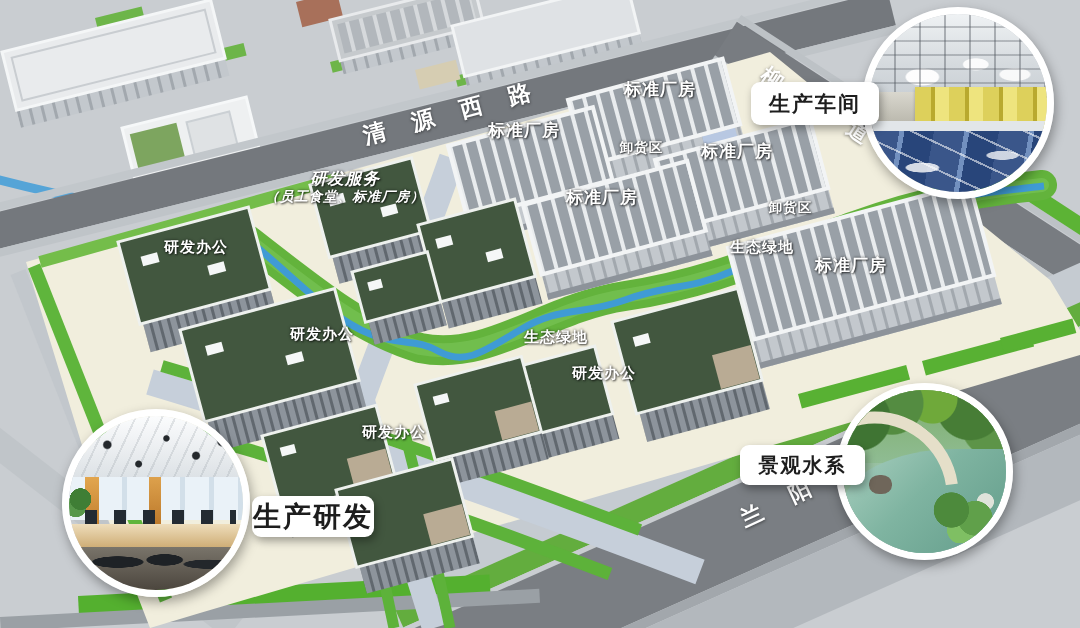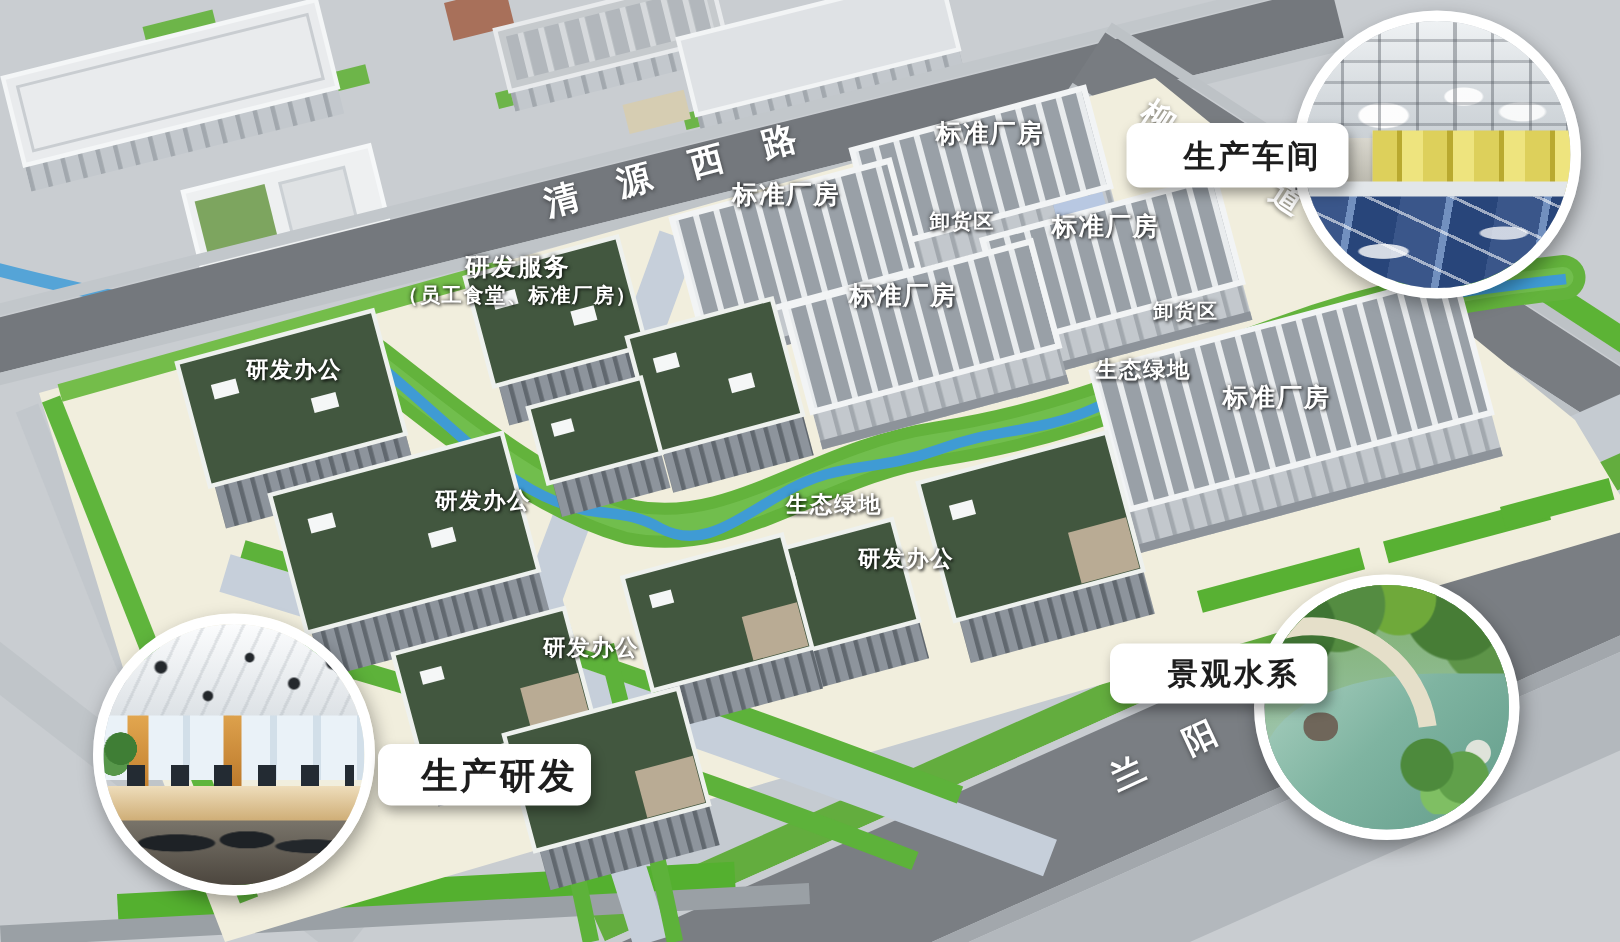--- a/index.html
+++ b/index.html
@@ -12,40 +12,39 @@
   
   .ml{
     position:absolute;z-index:5;color:#fff;font-weight:bold;white-space:nowrap;
     transform:translate(-50%,-50%);letter-spacing:1px;
     text-shadow:0 0 3px rgba(0,0,0,.65),1px 1px 2px rgba(0,0,0,.6);
   }
   .ml.factory{font-size:17px;}
   .ml.small{font-size:13.5px;padding-left:21px;}
   .ml.rd{font-size:15px;}
   .ml.green{font-size:15px;}
-  .ml.svc{text-align:center;line-height:1.25;}
+  .ml.svc{text-align:center;line-height:1.25;font-style:italic;}
   .ml.svc .l1{font-size:16.5px;display:block;}
   .ml.svc .l2{font-size:13.5px;display:block;}
   
   .roadname{
     position:absolute;z-index:4;color:#fff;font-weight:bold;
     text-shadow:0 1px 3px rgba(0,0,0,.5);
   }
   .roadrow{display:flex;transform:translate(-50%,-50%) rotate(-15deg);}
   .roadrow span{font-size:23px;margin-right:27px;}
   .roadrow span:last-child{margin-right:0;}
   .roadchar{font-size:22px;transform:translate(-50%,-50%) rotate(33deg);}
   .roadchar.south{transform:translate(-50%,-50%) rotate(-25deg);}
   
   .callout{
     position:absolute;z-index:9;background:#fff;border-radius:9px;
     display:flex;align-items:center;justify-content:center;
     font-weight:bold;color:#1d1d1d;letter-spacing:2px;
     box-shadow:2px 4px 8px rgba(0,0,0,.35);
-    padding-left:20px;
   }
   
   .photo{
     position:absolute;z-index:8;border-radius:50%;border:7px solid #fff;
     overflow:hidden;box-shadow:2px 5px 12px rgba(0,0,0,.35);box-sizing:border-box;
   }
   .photo .lay{position:absolute;}
   
   .fac-ceiling{left:0;right:0;top:0;height:47%;
     background:
@@ -374,20 +373,20 @@
   <div class="lay off-orange2"></div>
   <div class="lay off-plant"></div>
   <div class="lay off-monitors"></div>
   <div class="lay off-desks"></div>
   <div class="lay off-floor"></div>
 </div>
 
 <div class="callout" style="left:751px;top:82px;width:128px;height:43px;font-size:21px;">
       <span>生产车间</span>
     </div>
-<div class="callout" style="left:740px;top:429px;width:125px;height:40px;font-size:20px;">
+<div class="callout" style="left:740px;top:445px;width:125px;height:40px;font-size:20px;">
       <span>景观水系</span>
     </div>
-<div class="callout" style="left:252px;top:496px;width:122px;height:41px;font-size:24px;">
+<div class="callout" style="left:252px;top:496px;width:122px;height:41px;font-size:28px;">
       <span>生产研发</span>
     </div>
 
 </div>
 
 </body></html>

